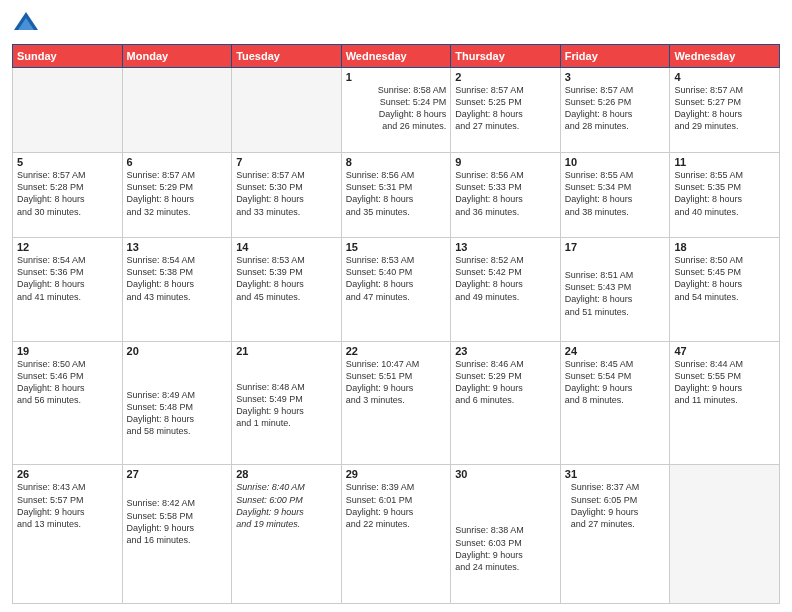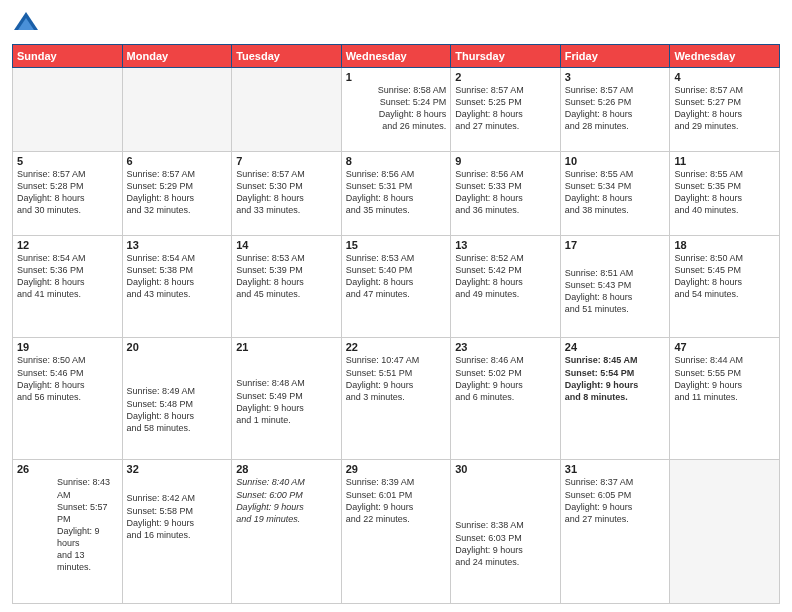--- a/index.html
+++ b/index.html
@@ -289,49 +289,49 @@
           <td>
             <span class="day-number">22</span>
             <div class="day-info" style="white-space: pre-line;">Sunrise: 10:47 AM
 Sunset: 5:51 PM
 Daylight: 9 hours
 and 3 minutes.</div>
           </td>
           <td>
             <span class="day-number">23</span>
             <div class="day-info" style="white-space: pre-line;">Sunrise: 8:46 AM
-Sunset: 5:02 PM
+Sunset: 5:29 PM
 Daylight: 9 hours
 and 6 minutes.</div>
           </td>
           <td>
             <span class="day-number">24</span>
-            <div class="day-info" style="white-space: pre-line; font-weight: bold;">Sunrise: 8:45 AM
+            <div class="day-info" style="white-space: pre-line;">Sunrise: 8:45 AM
 Sunset: 5:54 PM
 Daylight: 9 hours
 and 8 minutes.</div>
           </td>
           <td>
             <span class="day-number">47</span>
             <div class="day-info" style="white-space: pre-line;">Sunrise: 8:44 AM
 Sunset: 5:55 PM
 Daylight: 9 hours
 and 11 minutes.</div>
           </td>
         </tr>
         <tr>
           <td>
             <span class="day-number">26</span>
-            <div class="day-info" style="white-space: pre-line; margin-left: 40px;">Sunrise: 8:43 AM
+            <div class="day-info" style="white-space: pre-line;">Sunrise: 8:43 AM
 Sunset: 5:57 PM
 Daylight: 9 hours
 and 13 minutes.</div>
           </td>
           <td>
-            <span class="day-number">32</span>
+            <span class="day-number">27</span>
             <div class="day-info" style="white-space: pre-line; margin-top: 17px;">Sunrise: 8:42 AM
 Sunset: 5:58 PM
 Daylight: 9 hours
 and 16 minutes.</div>
           </td>
           <td>
             <span class="day-number">28</span>
             <div class="day-info" style="white-space: pre-line; font-style: italic;">Sunrise: 8:40 AM
 Sunset: 6:00 PM
 Daylight: 9 hours
@@ -346,21 +346,21 @@
           </td>
           <td>
             <span class="day-number">30</span>
             <div class="day-info" style="white-space: pre-line; margin-top: 44px;">Sunrise: 8:38 AM
 Sunset: 6:03 PM
 Daylight: 9 hours
 and 24 minutes.</div>
           </td>
           <td>
             <span class="day-number">31</span>
-            <div class="day-info" style="white-space: pre-line;">Sunrise: 8:37 AM
+            <div class="day-info" style="white-space: pre-line; margin-left: 6px;">Sunrise: 8:37 AM
 Sunset: 6:05 PM
 Daylight: 9 hours
 and 27 minutes.</div>
           </td>
           <td class="empty"></td>
         </tr>
       </tbody>
   </table>
 </div>
 

